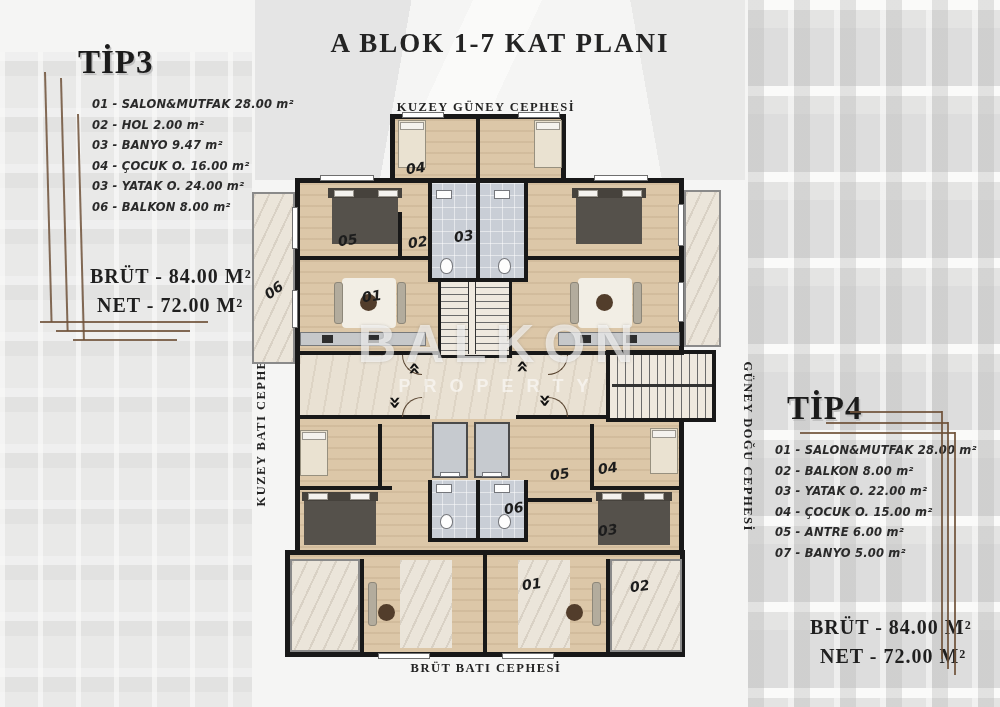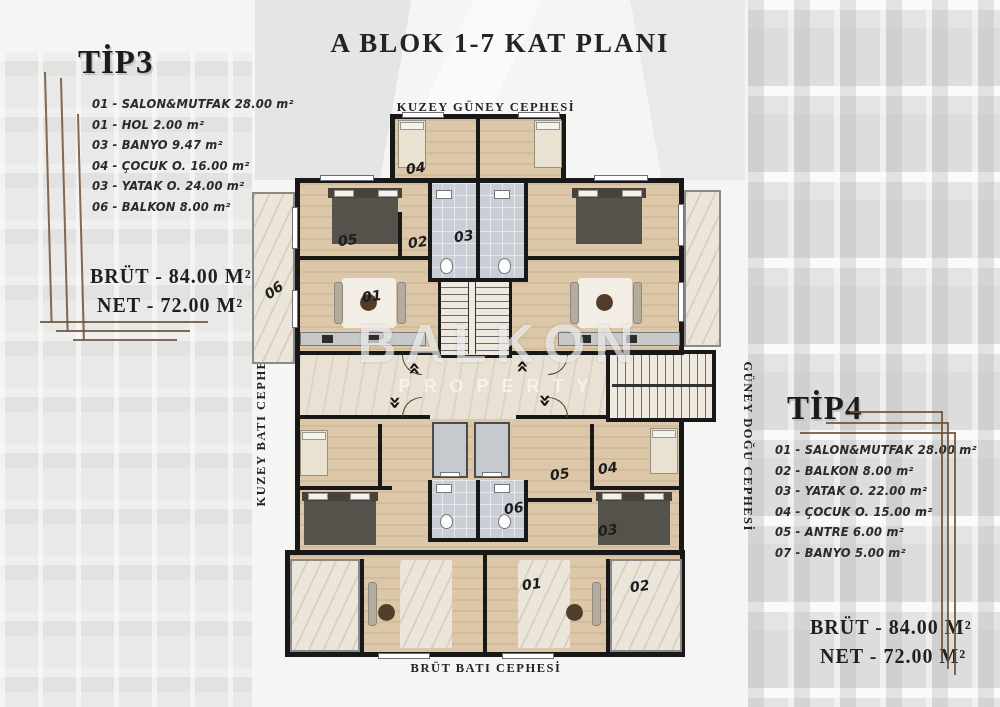--- a/index.html
+++ b/index.html
@@ -74,21 +74,21 @@
 
   <div class="a cephe" style="left:250px;top:100px;width:472px">KUZEY GÜNEY CEPHESİ</div>
   <div class="a cephe" style="left:250px;top:661px;width:472px">BRÜT BATI CEPHESİ</div>
   <div class="a cephe" style="left:186px;top:424px;width:150px;transform:rotate(-90deg)">KUZEY BATI CEPHESİ</div>
   <div class="a cephe" style="left:667px;top:434px;width:160px;transform:rotate(90deg)">GÜNEY DOĞU CEPHESİ</div>
 
   <div class="a" style="left:78px;top:44px;width:210px">
     <div class="tipHead">TİP3</div>
     <ul class="roomList">
       <li>01 - SALON&amp;MUTFAK 28.00 m²</li>
-      <li>01 - HOL 2.00 m²</li>
+      <li>02 - HOL 2.00 m²</li>
       <li>03 - BANYO 9.47 m²</li>
       <li>04 - ÇOCUK O. 16.00 m²</li>
       <li>03 - YATAK O. 24.00 m²</li>
       <li>06 - BALKON  8.00 m²</li>
     </ul>
   </div>
   <div class="a area" style="left:90px;top:265px">BRÜT - 84.00 M²</div>
   <div class="a area" style="left:97px;top:294px">NET - 72.00 M²</div>
 
   <div class="a lead" style="left:44px;top:72px;width:1.5px;height:250px;transform:rotate(-1.5deg);transform-origin:top"></div>

